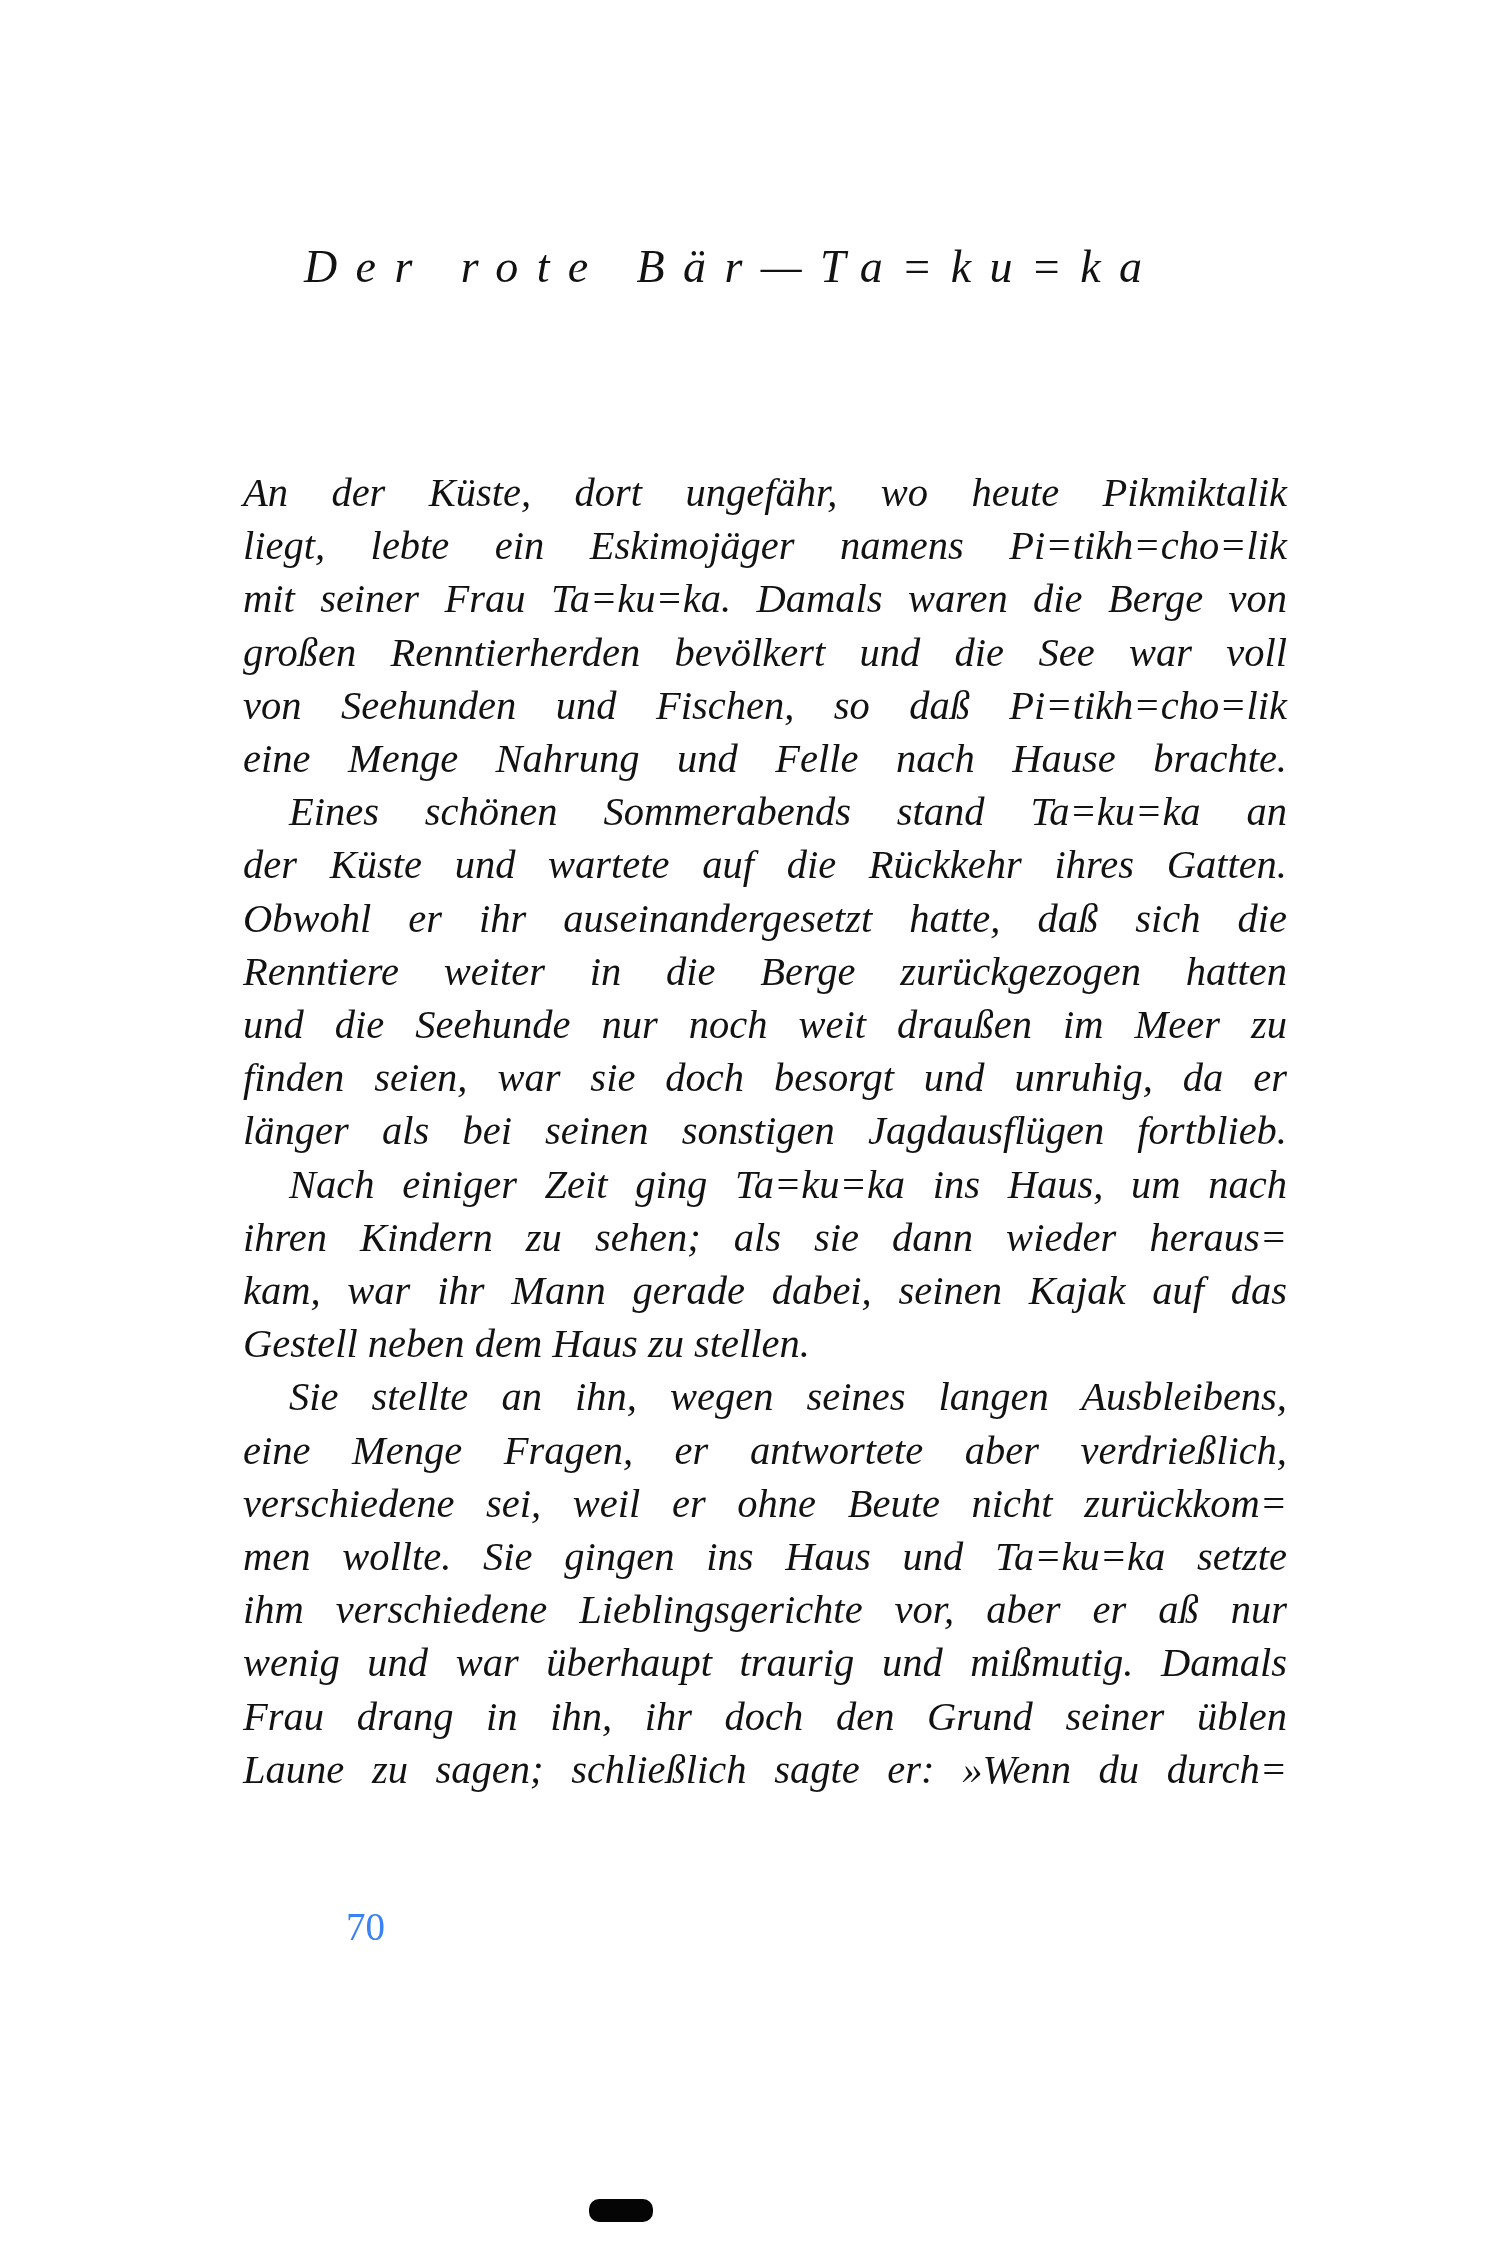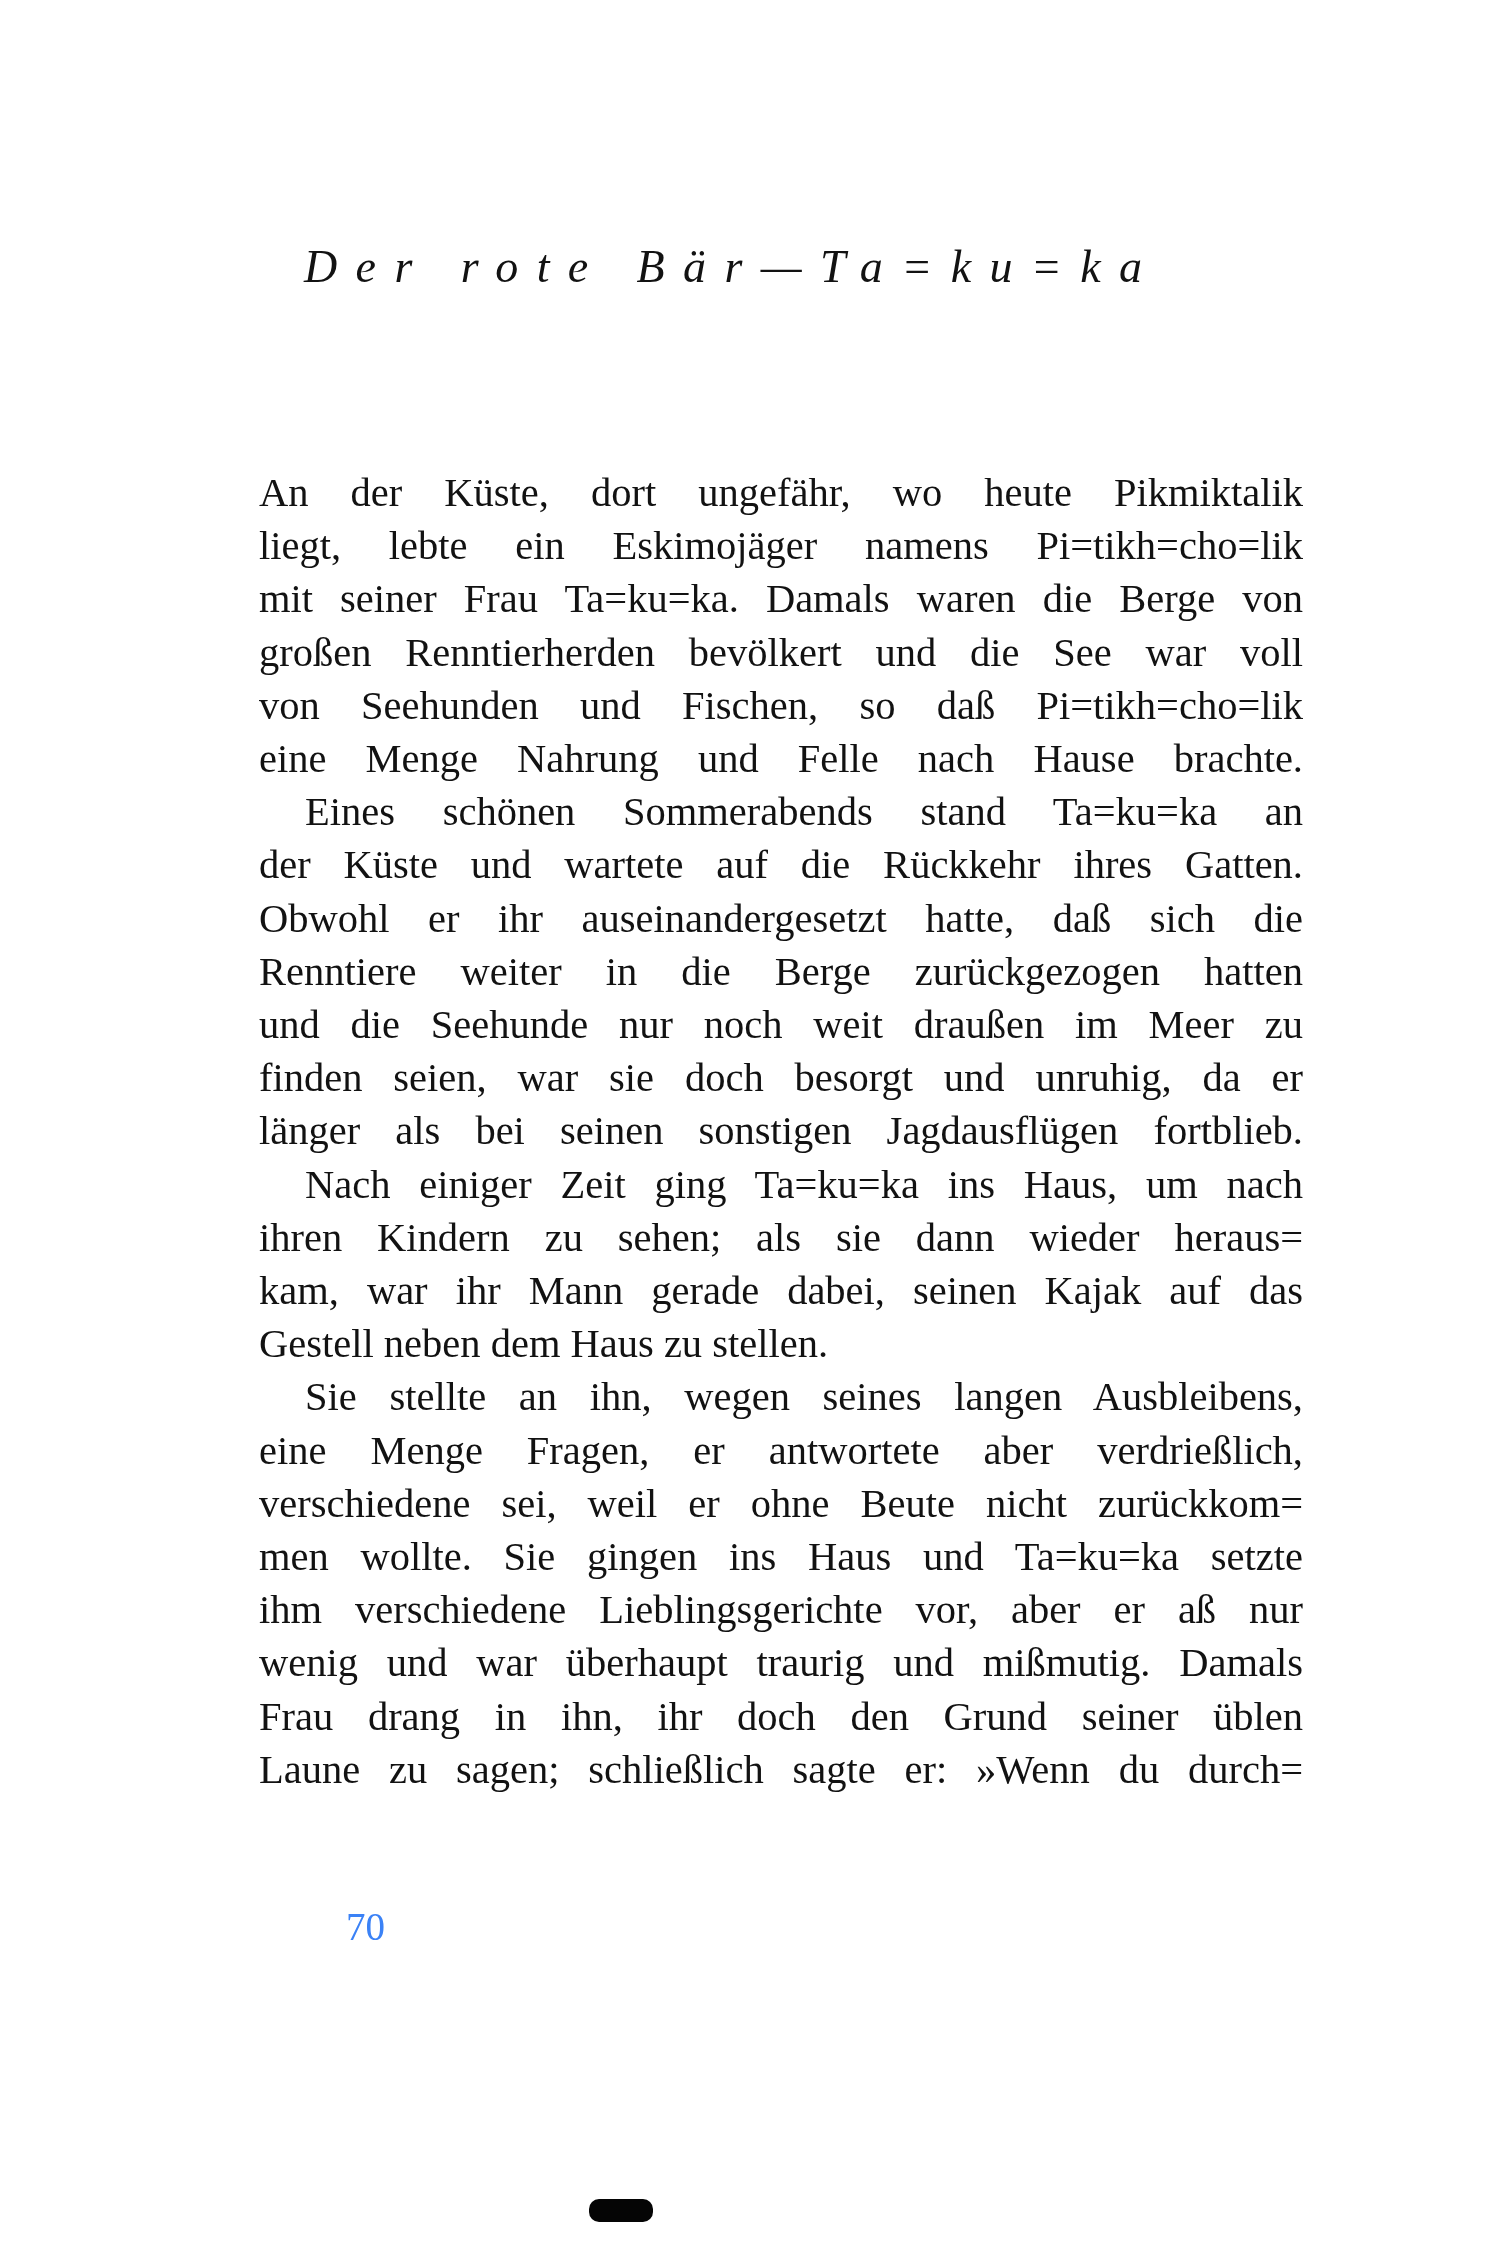--- a/index.html
+++ b/index.html
@@ -22,23 +22,24 @@
     left: 304px;
     top: 240px;
     font-size: 46px;
     font-style: italic;
     letter-spacing: 0.40em;
     white-space: nowrap;
     color: #121212;
   }
   .text-block {
     position: absolute;
-    left: 259px;
+    left: 243px;
     top: 466px;
     width: 1044px;
+    font-style: italic;
   }
   .line {
     font-size: 40.5px;
     line-height: 53.2px;
     text-align: justify;
     text-align-last: justify;
     white-space: normal;
     color: #121212;
   }
   .line.indent {

